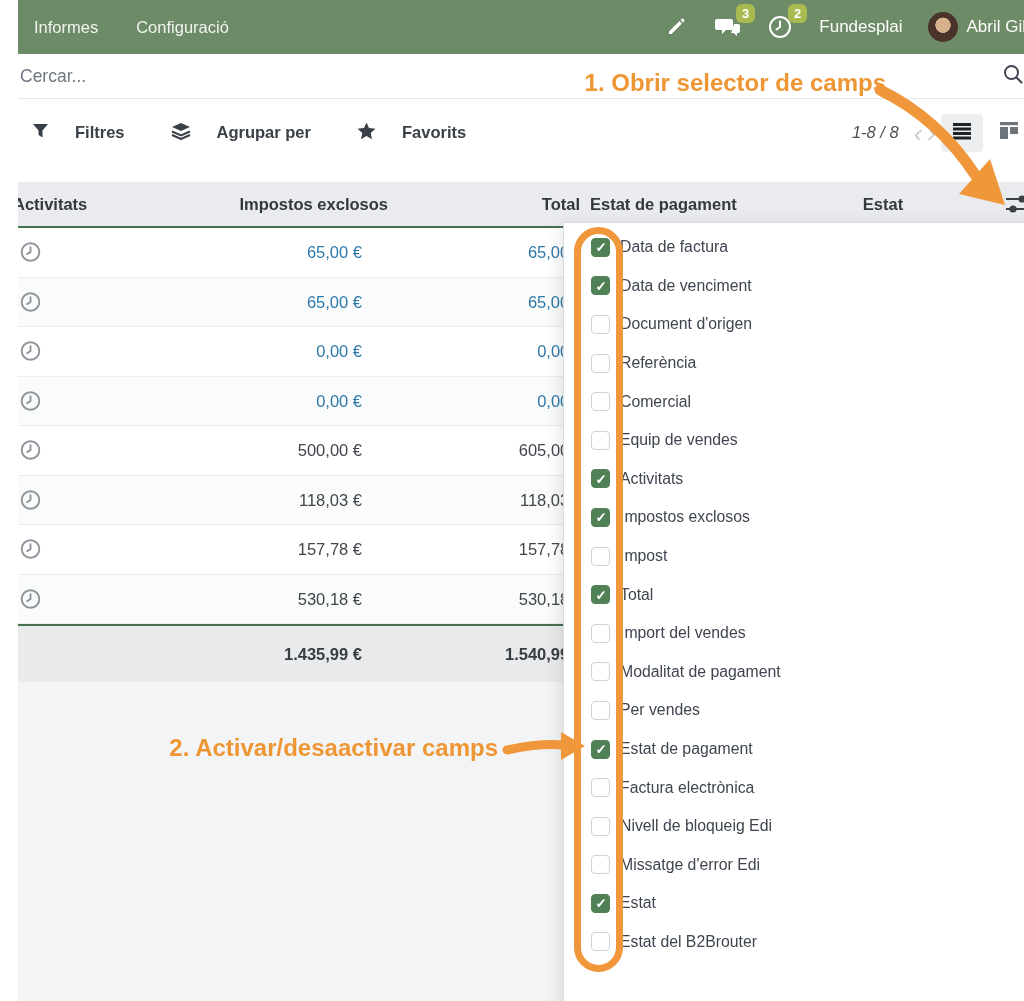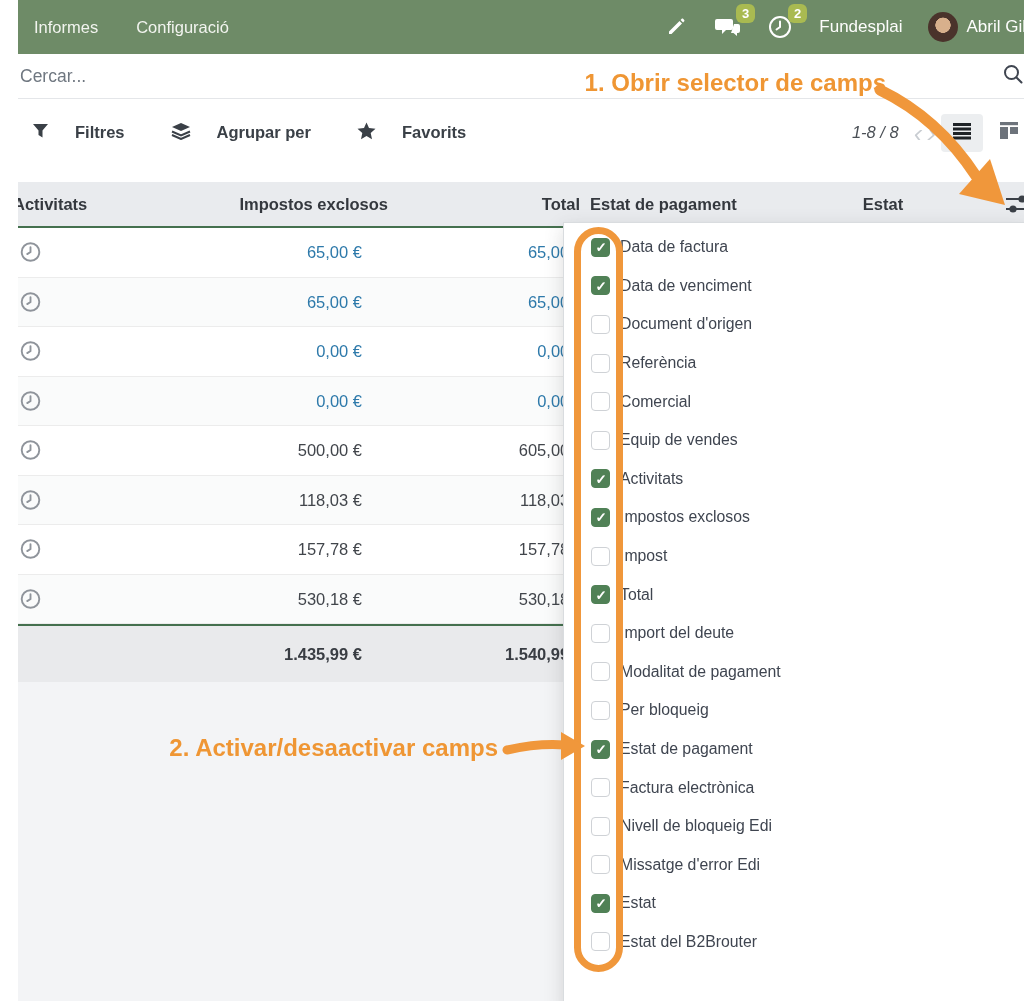--- a/index.html
+++ b/index.html
@@ -329,29 +329,29 @@
     <div class="dd-item">
         <span class="cb unchecked"></span>
         <span class="dd-label">Impost</span>
       </div>
     <div class="dd-item">
         <span class="cb checked"></span>
         <span class="dd-label">Total</span>
       </div>
     <div class="dd-item">
         <span class="cb unchecked"></span>
-        <span class="dd-label">Import del deute</span>
+        <span class="dd-label">Import del vendes</span>
       </div>
     <div class="dd-item">
         <span class="cb unchecked"></span>
         <span class="dd-label">Modalitat de pagament</span>
       </div>
     <div class="dd-item">
         <span class="cb unchecked"></span>
-        <span class="dd-label">Per bloqueig</span>
+        <span class="dd-label">Per vendes</span>
       </div>
     <div class="dd-item">
         <span class="cb checked"></span>
         <span class="dd-label">Estat de pagament</span>
       </div>
     <div class="dd-item">
         <span class="cb unchecked"></span>
         <span class="dd-label">Factura electrònica</span>
       </div>
     <div class="dd-item">

